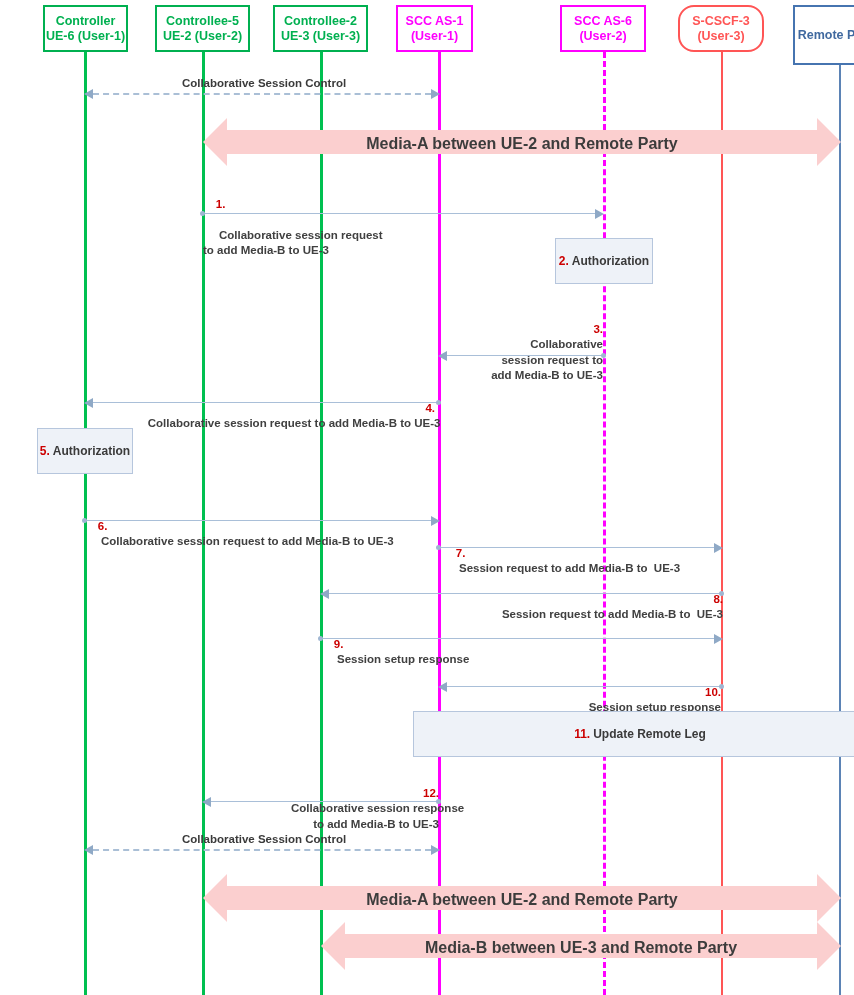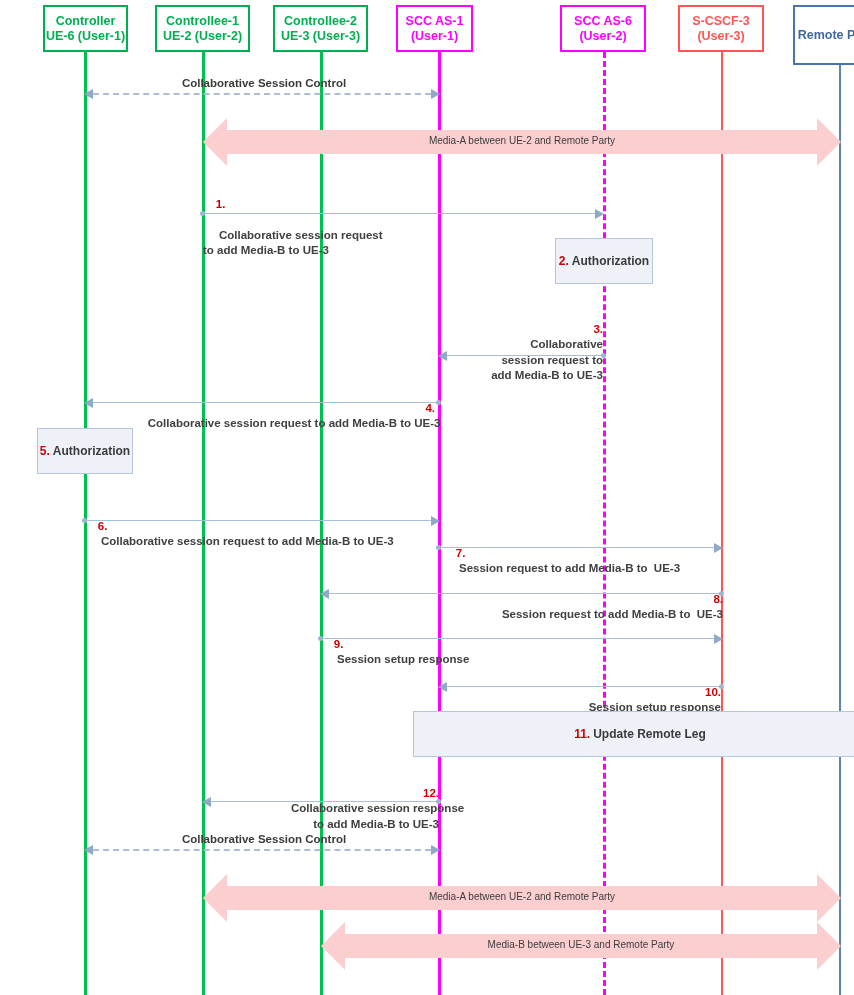--- a/index.html
+++ b/index.html
@@ -76,57 +76,57 @@
   .media .tipL{
     border-top:24px solid transparent;border-bottom:24px solid transparent;
     border-right:24px solid #fbcfcf;
   }
   .media .tipR{
     border-top:24px solid transparent;border-bottom:24px solid transparent;
     border-left:24px solid #fbcfcf;
   }
   .media .mtext{
     position:absolute;width:100%;text-align:center;
-    font-size:10px;font-weight:normal;color:#3c3c3c;white-space:nowrap;
+    font-size:16px;font-weight:bold;color:#3c3c3c;white-space:nowrap;
   }
 </style>
 </head>
 <body>
 
 <div id="diagram">
 
   <div class="lifeline" style="left:48.5px;  top:52px; height:943px;"></div>
   <div class="lifeline" style="left:166.5px; top:52px; height:943px;"></div>
   <div class="lifeline" style="left:284.5px; top:52px; height:943px;"></div>
   <div class="lifeline magenta" style="left:402.5px; top:52px; height:943px;"></div>
   <div class="lifeline magenta dashed" style="left:567.5px; top:52px; height:943px;"></div>
   <div class="lifeline coral" style="left:686px;   top:52px; height:943px;"></div>
   <div class="lifeline steel" style="left:804px;   top:52px; height:943px;"></div>
 
   <div class="actor" style="left:8px;   top:5px; width:85px;  height:47px;">
     <span class="l1">Controller</span>
     <span class="l2">UE-6 (User-1)</span>
   </div>
   <div class="actor" style="left:120px; top:5px; width:95px;  height:47px;">
-    <span class="l1">Controllee-1</span>
+    <span class="l1">Controllee-5</span>
     <span class="l2">UE-2 (User-2)</span>
   </div>
   <div class="actor" style="left:238px; top:5px; width:95px;  height:47px;">
     <span class="l1">Controllee-2</span>
     <span class="l2">UE-3 (User-3)</span>
   </div>
   <div class="actor magenta" style="left:361px; top:5px; width:77px;  height:47px;">
     <span class="l1">SCC AS-1</span>
     <span class="l2">(User-1)</span>
   </div>
   <div class="actor magenta" style="left:525px; top:5px; width:86px;  height:47px;">
     <span class="l1">SCC AS-6</span>
     <span class="l2">(User-2)</span>
   </div>
-  <div class="actor coral" style="left:643px; top:5px; width:86px;  height:47px;">
+  <div class="actor coral" style="left:643px; top:5px; width:86px;  height:47px;border-radius:16px;">
     <span class="l1">S-CSCF-3</span>
     <span class="l2">(User-3)</span>
   </div>
   <div class="actor steel" style="left:758px; top:5px; width:90px;  height:60px;">
     <span class="l1">Remote Party</span>
   </div>
 
   <div class="lbl plain ctr" style="left:144px; top:76px; width:170px;">Collaborative Session Control</div>
   <div class="msg dash" style="left:58px; top:93px; width:338px;"></div>
   <div class="head l" style="left:49px;  top:89px;"></div>

